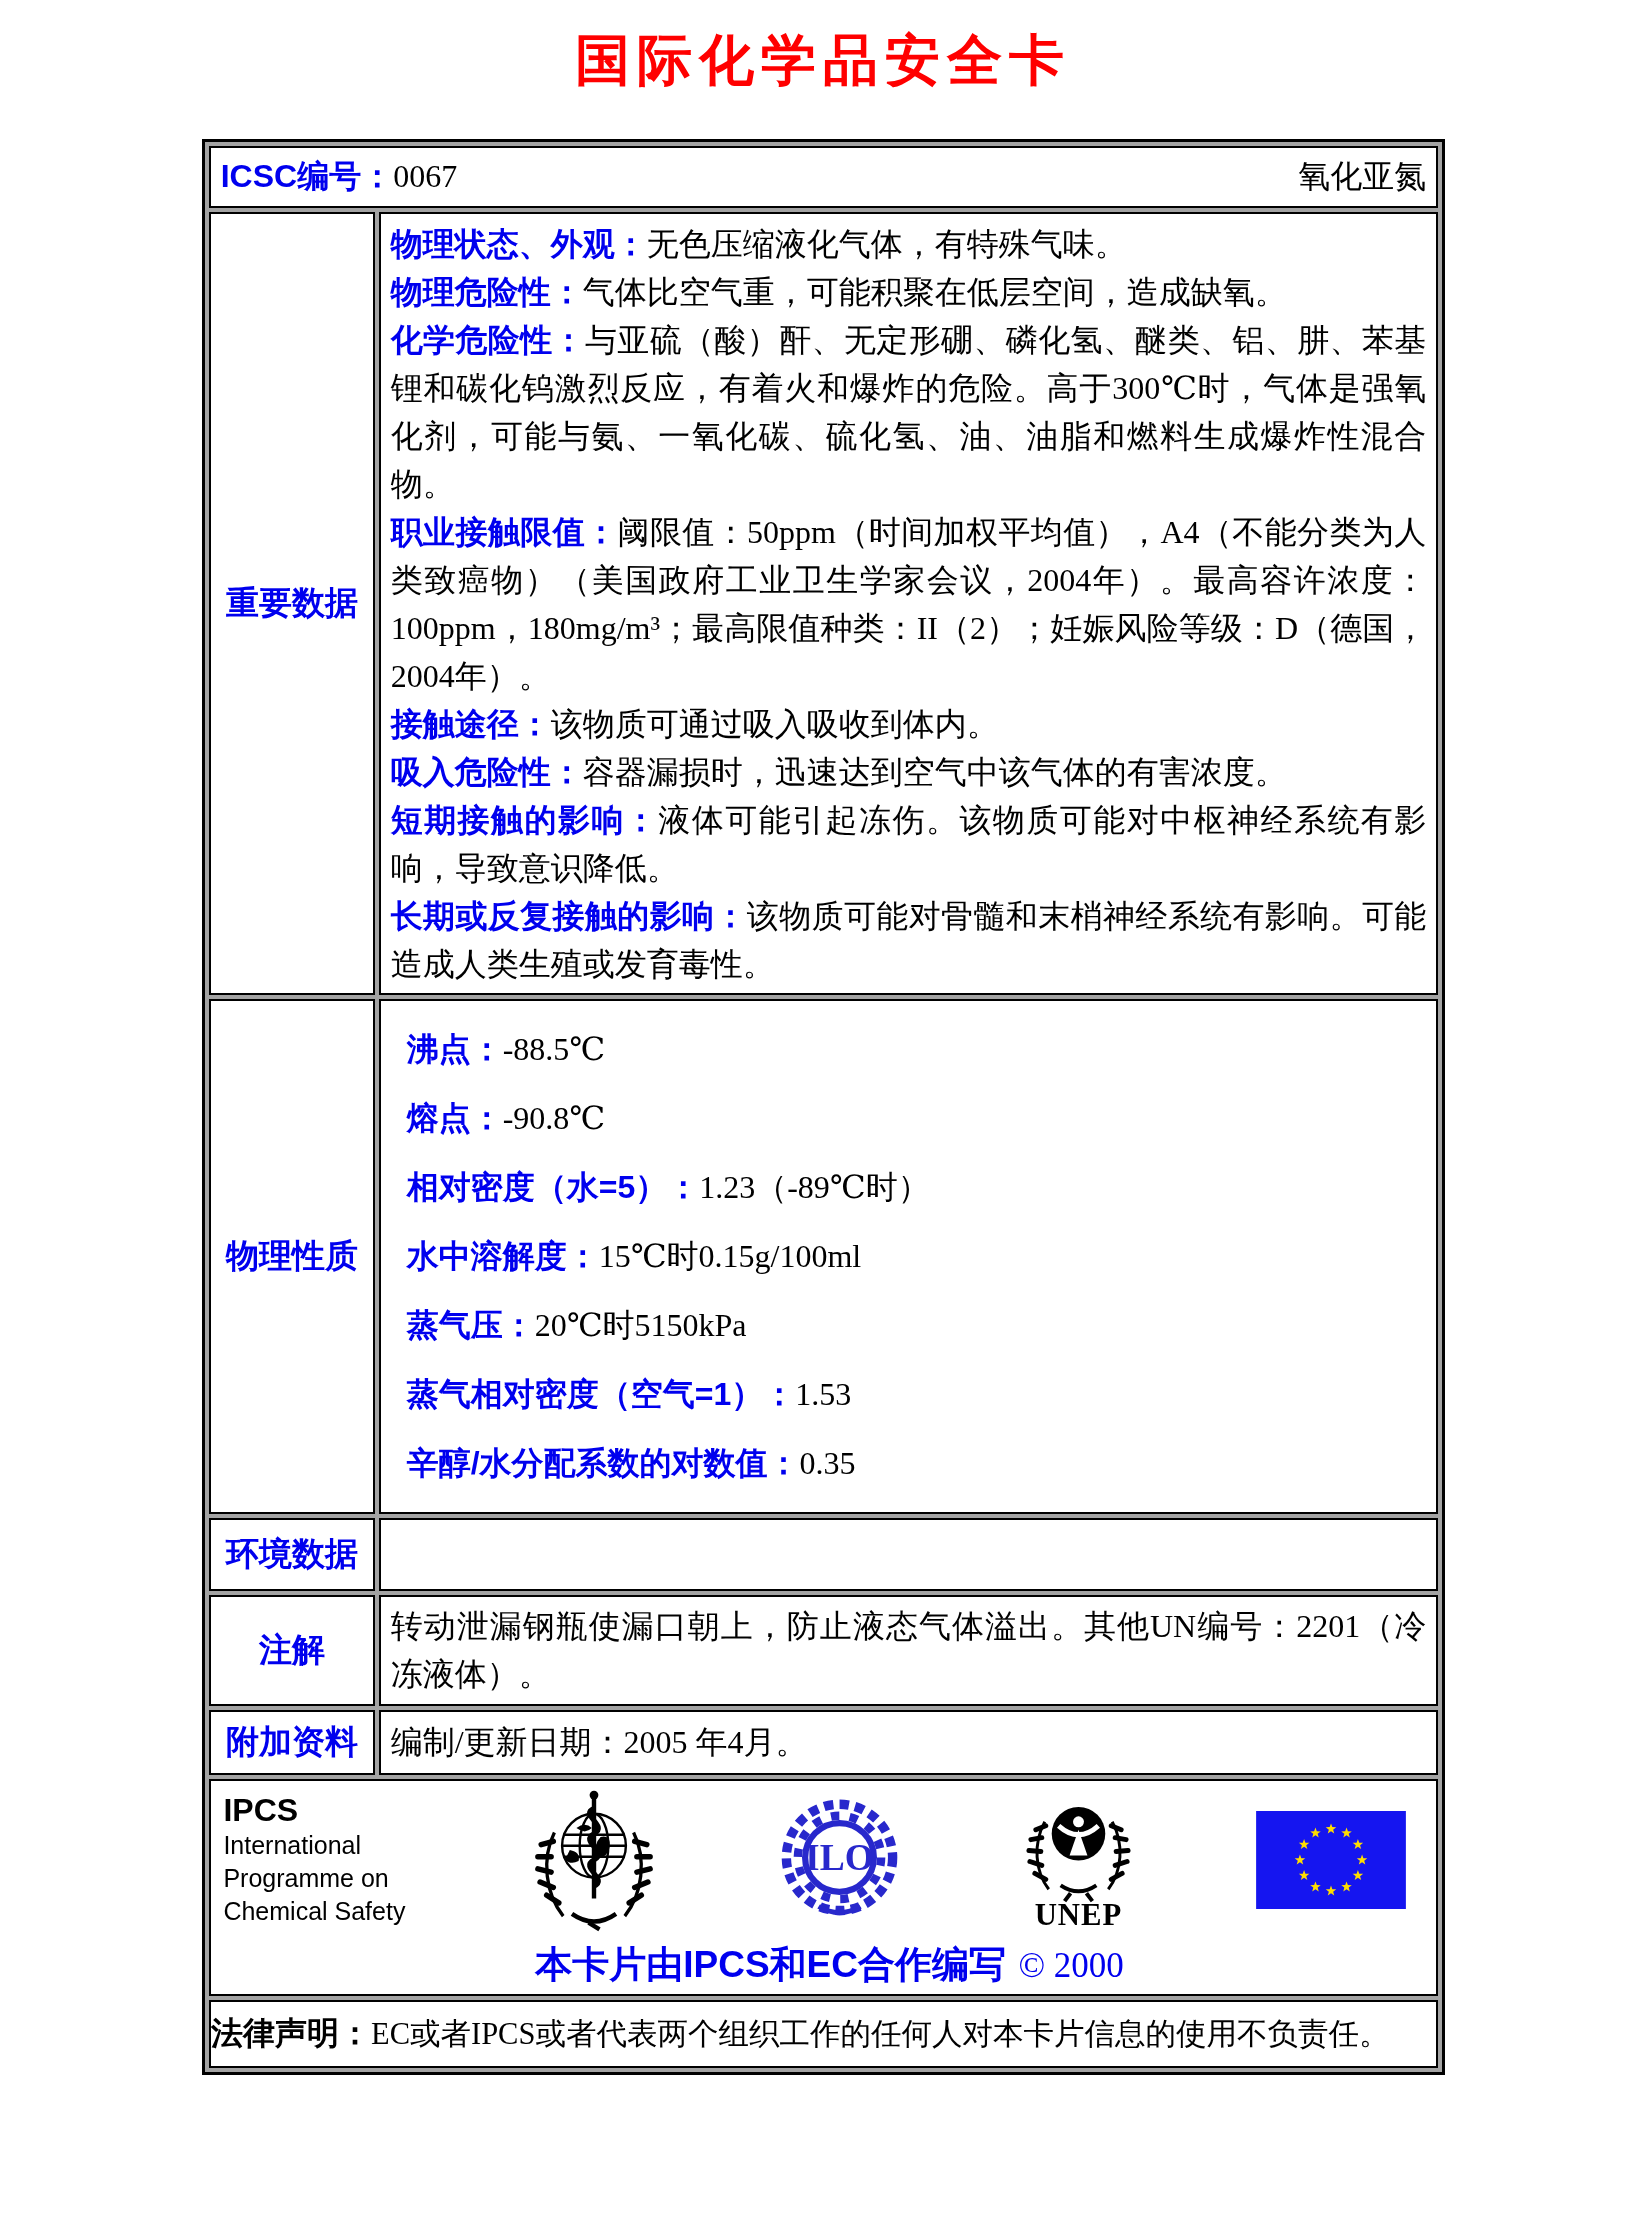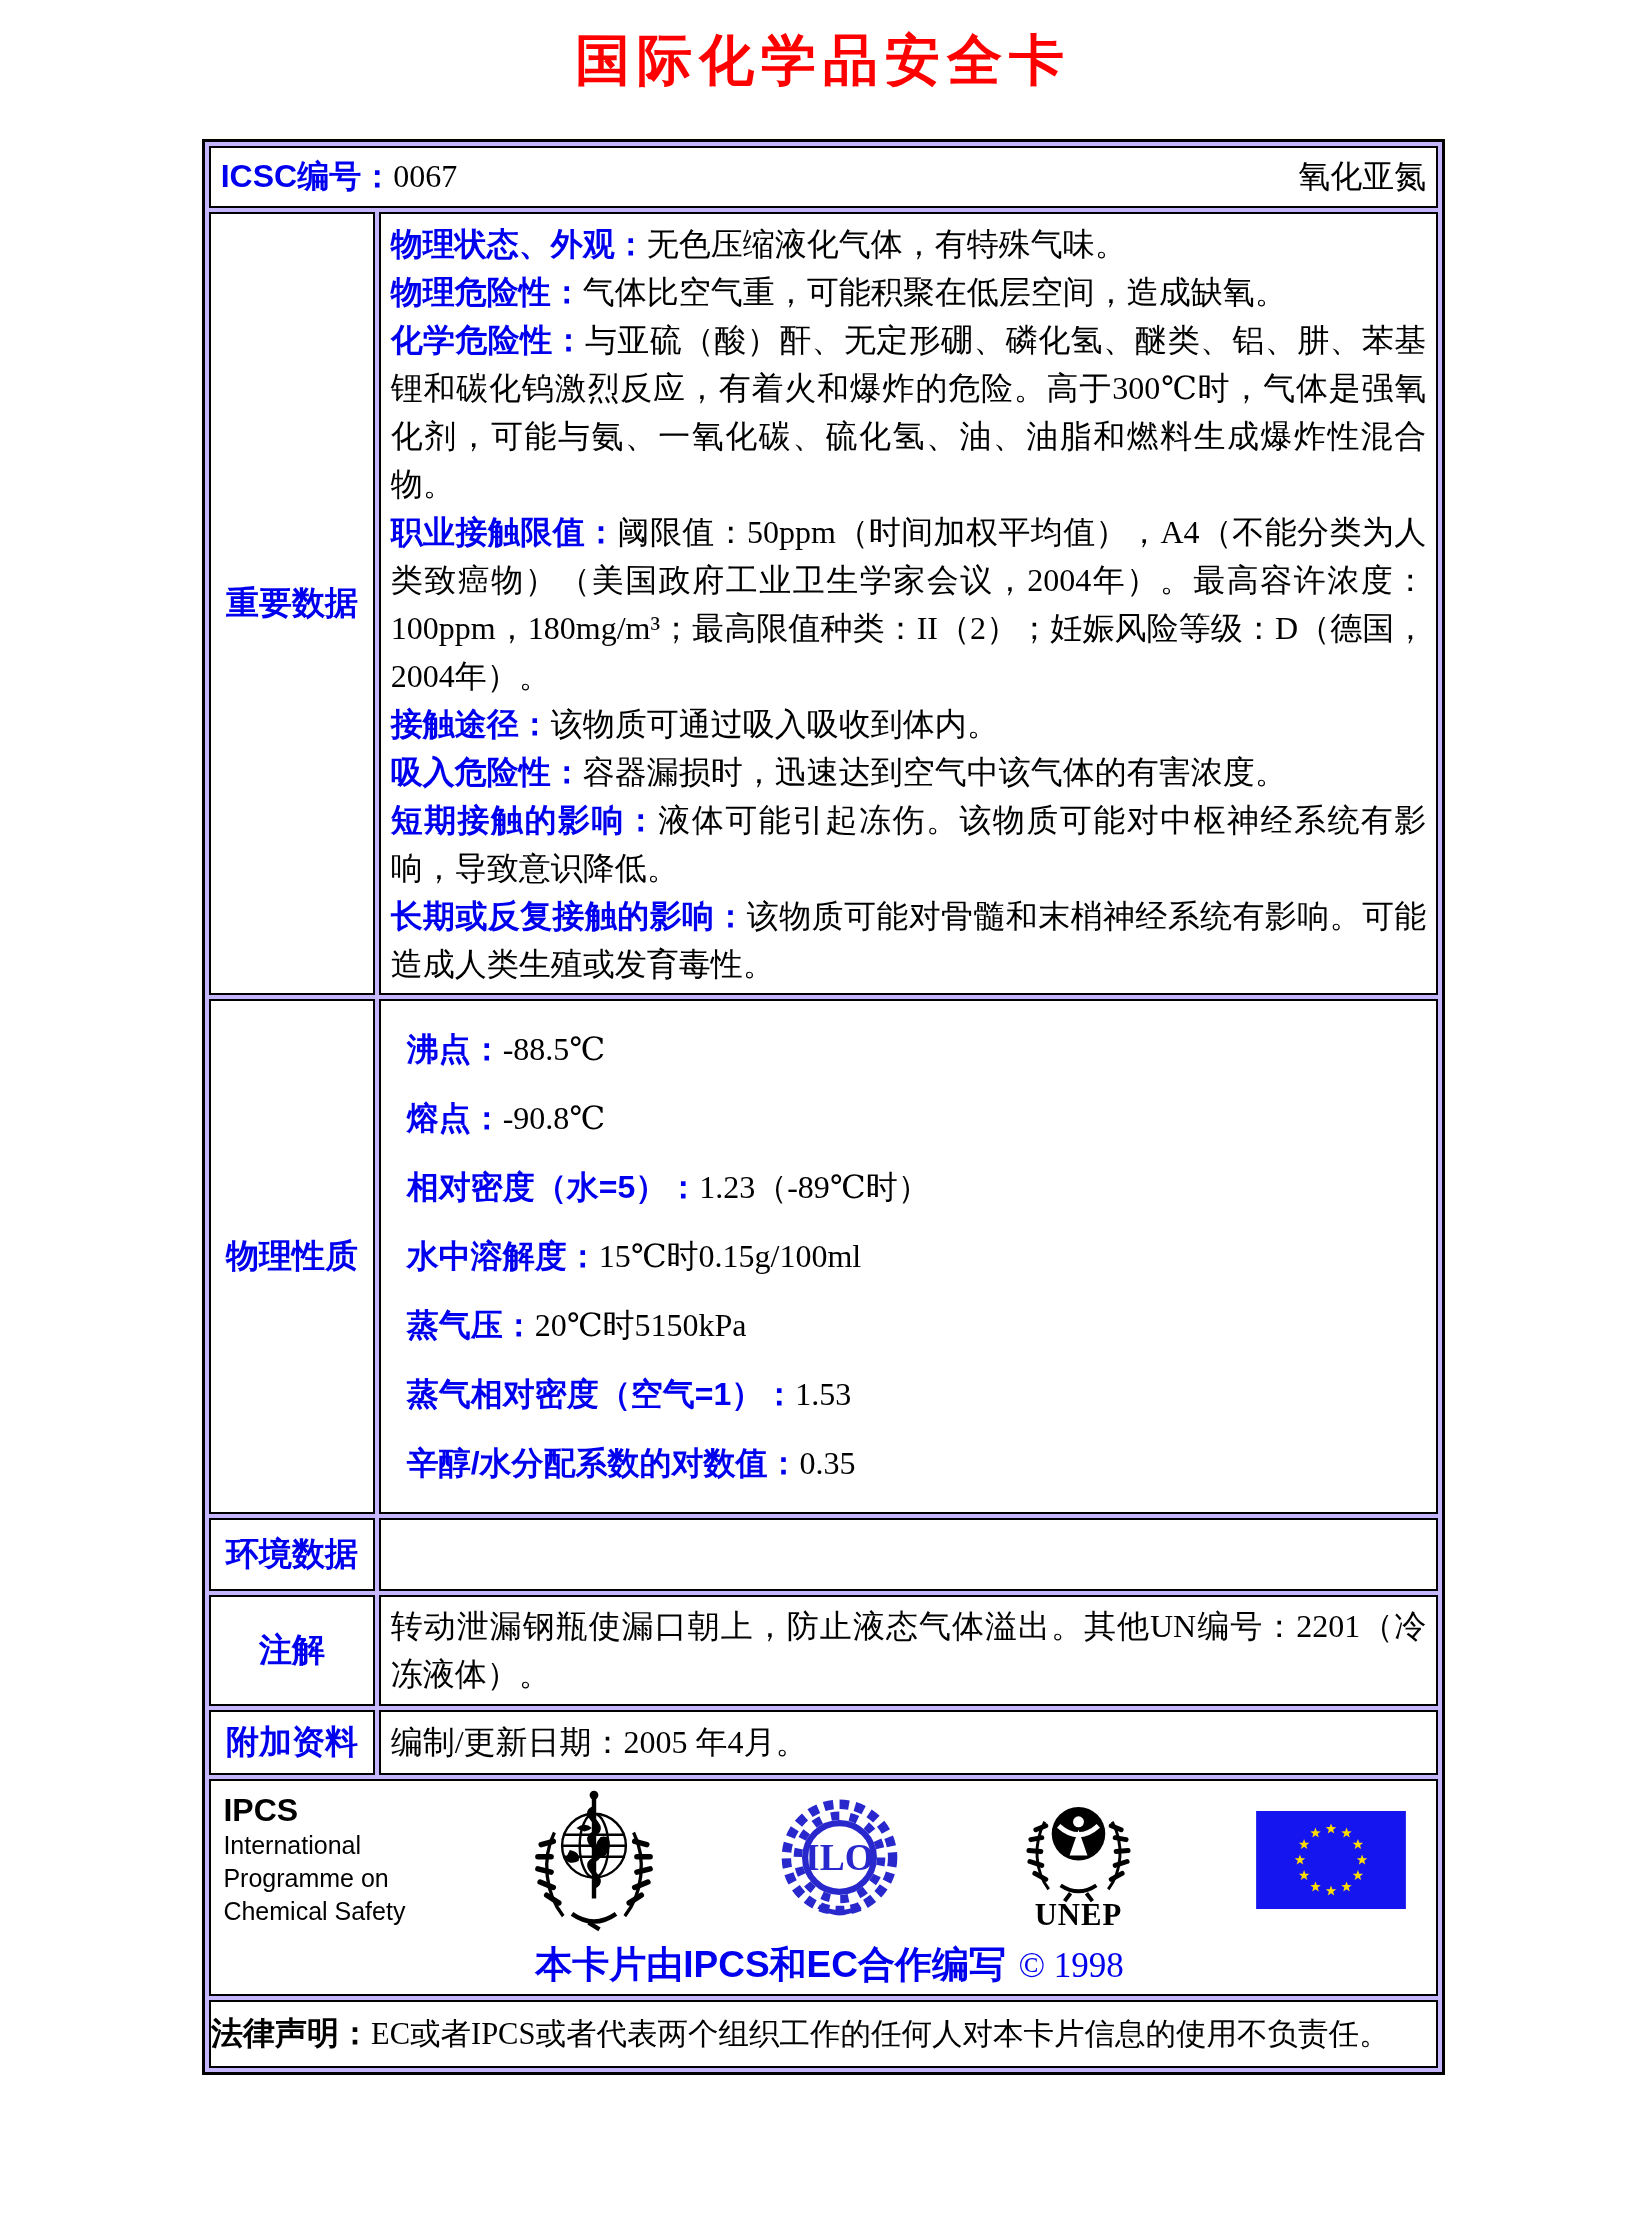--- a/index.html
+++ b/index.html
@@ -12,21 +12,21 @@
   .doc-title{
     position:absolute;top:23.6px;left:0;width:100%;
     margin:0;text-align:center;
     color:#ff0000;font-size:55px;font-weight:bold;letter-spacing:7px;
     font-family:"Liberation Sans","DejaVu Sans",sans-serif;
   }
   
   table.card{
     position:absolute;top:139px;left:202px;width:1243px;
     border:3.5px solid #000;border-collapse:separate;border-spacing:4.9px;
-    table-layout:fixed;background:#c4b5fd;
+    table-layout:fixed;background:#a3a3a3;
   }
   table.card td{border:2.8px solid #000;background:#fff;vertical-align:middle;}
   
   td.hdr-cell{height:58px;padding:0 9.7px;}
   .hdr-flex{display:flex;justify-content:space-between;align-items:center;height:100%;}
   .hdr-left{font-size:32px;}
   .hdr-right{font-size:32px;text-align:left;}
   
   .blbl{
     color:#0000ee;font-weight:bold;
@@ -230,21 +230,21 @@
           <use href="#eustar" transform="translate(86,110)"></use>
           <use href="#eustar" transform="translate(69.5,93.5)"></use>
           <use href="#eustar" transform="translate(63.5,71)"></use>
           <use href="#eustar" transform="translate(69.5,48.5)"></use>
           <use href="#eustar" transform="translate(86,32)"></use>
         </svg>
       </div>
 
       <div class="credit-line">
         <span class="credit-main">本卡片由IPCS和EC合作编写</span>
-        <span class="credit-year">© 1998</span>
+        <span class="credit-year">© 2000</span>
       </div>
     </td>
   </tr>
 
   <tr>
     <td class="legal-cell" colspan="2">
       <span class="legal-lbl">法律声明：</span><span class="legal-txt">EC或者IPCS或者代表两个组织工作的任何人对本卡片信息的使用不负责任。</span>
     </td>
   </tr>
 </tbody>

